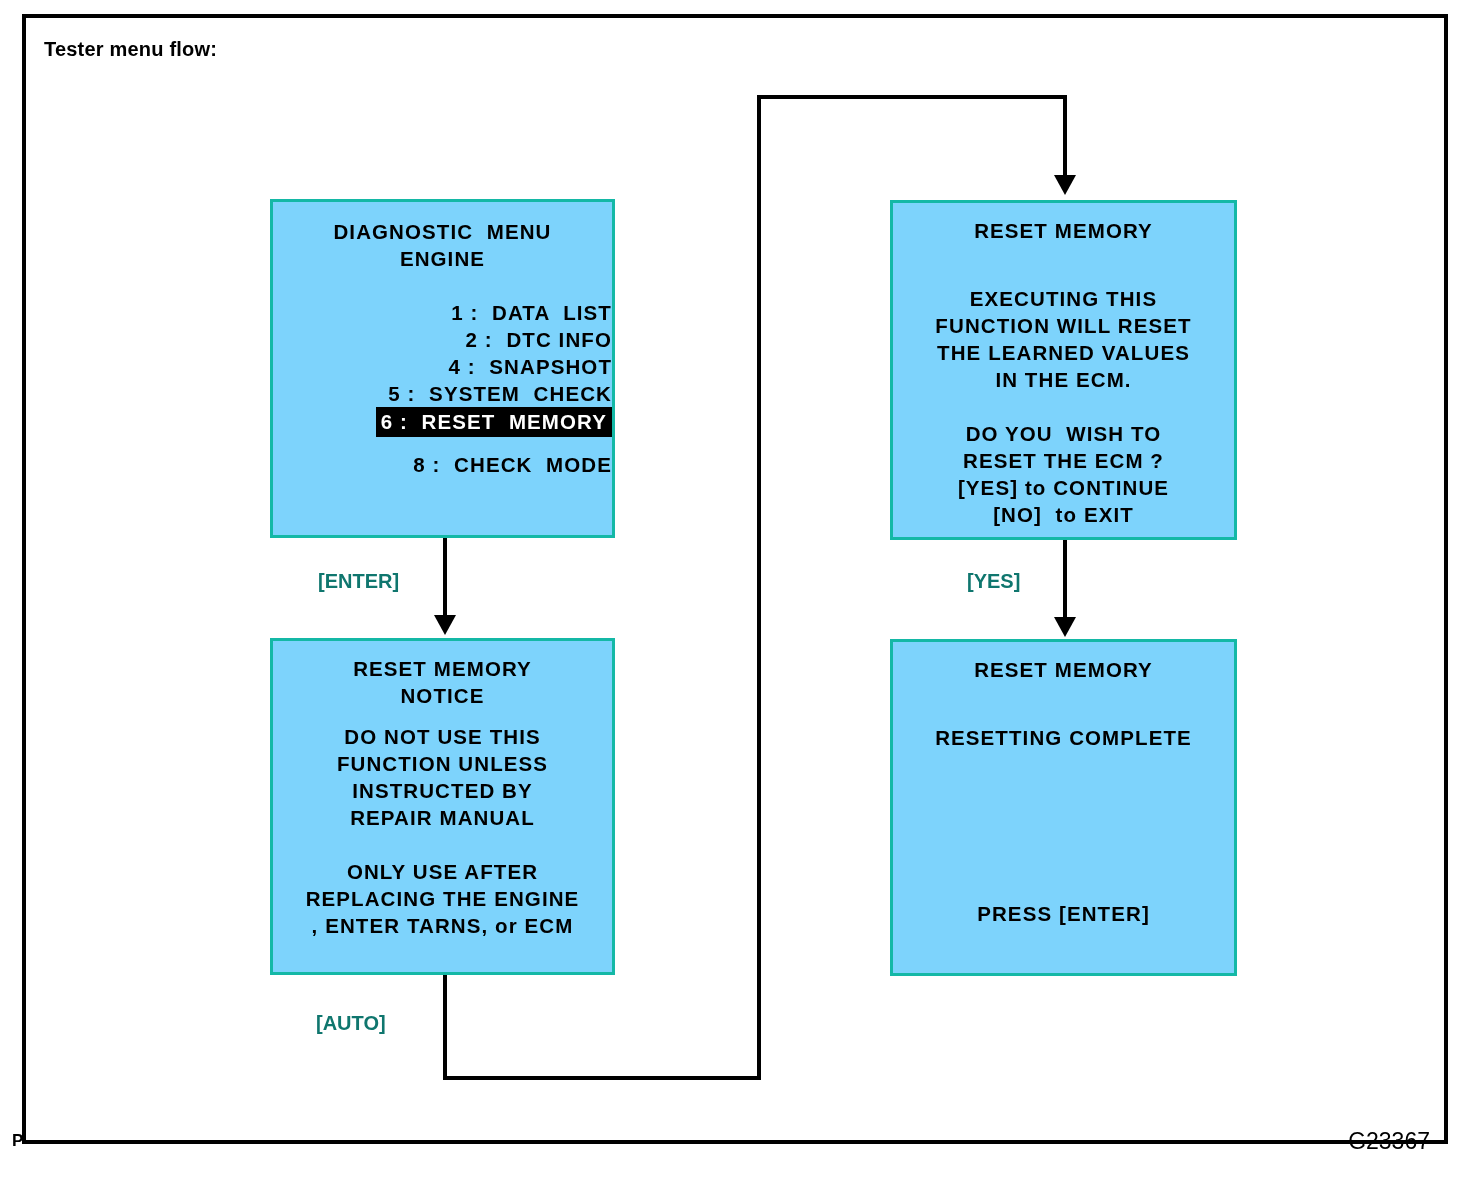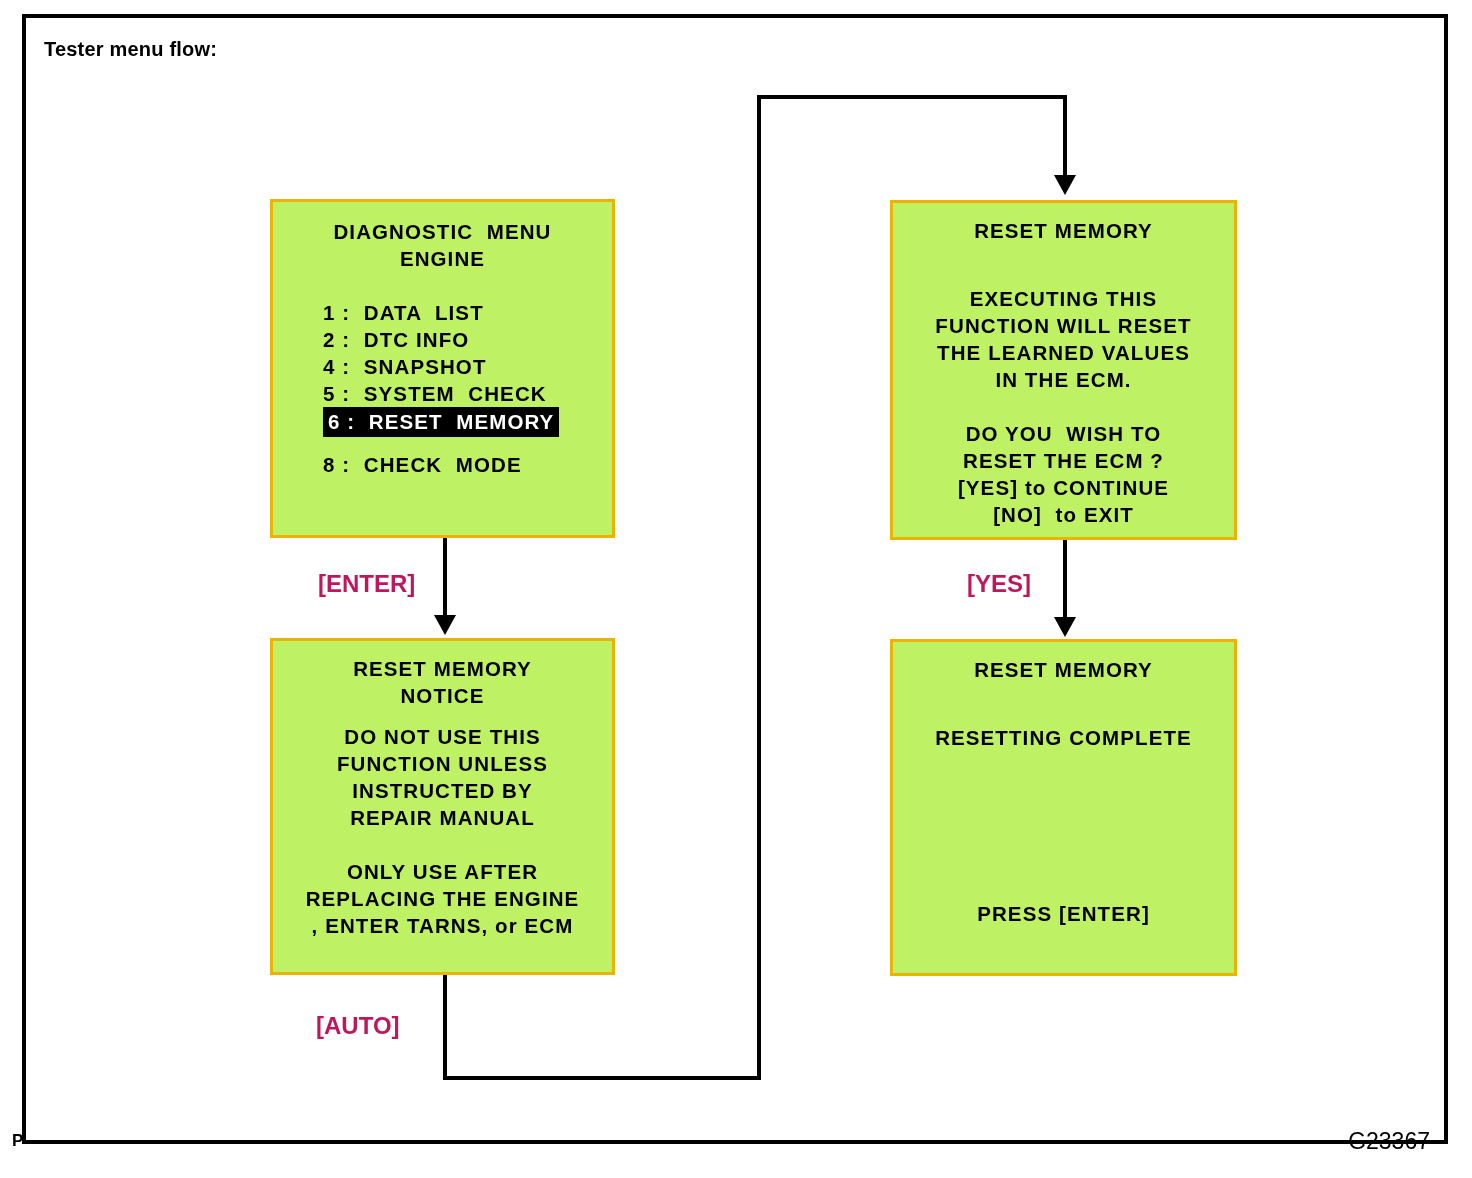--- a/index.html
+++ b/index.html
@@ -35,23 +35,23 @@
     font-size: 20px;
     font-weight: bold;
     letter-spacing: 0.2px;
     color: #000000;
     white-space: nowrap;
   }
 
   
   .screen-box {
     position: absolute;
-    border: 3px solid #eab308;
+    border: 3px solid #14b8a6;
     box-sizing: border-box;
-    background: #bef264;
+    background: #7dd3fc;
     color: #000000;
     text-align: center;
   }
   .screen-line {
     font-size: 20.5px;
     font-weight: bold;
     line-height: 27px;
     letter-spacing: 1.1px;
     white-space: pre;
   }
@@ -65,21 +65,21 @@
   
   .menu-row-highlight {
     display: inline-block;
     background: #000000;
     color: #ffffff;
     padding: 1px 5px 2px 5px;
   }
 
   
   .menu-list {
-    text-align: left;
+    text-align: right;
     padding-left: 50px;
   }
 
   
   #box-diagnostic-menu {
     left: 270px; top: 199px; width: 345px; height: 339px;
     padding-top: 16px;
   }
   #box-reset-notice {
     left: 270px; top: 638px; width: 345px; height: 337px;
@@ -107,23 +107,23 @@
   }
   .arrow-down {
     position: absolute;
     width: 0; height: 0;
     border-left: 11px solid transparent;
     border-right: 11px solid transparent;
     border-top: 20px solid #000000;
   }
   .edge-label {
     position: absolute;
-    font-size: 24px;
-    font-weight: bold;
-    color: #be185d;
+    font-size: 20px;
+    font-weight: bold;
+    color: #0f766e;
     white-space: nowrap;
   }
 
   
   #corner-mark {
     position: absolute;
     left: 12px;
     top: 1132px;
     font-size: 17px;
     font-weight: bold;

